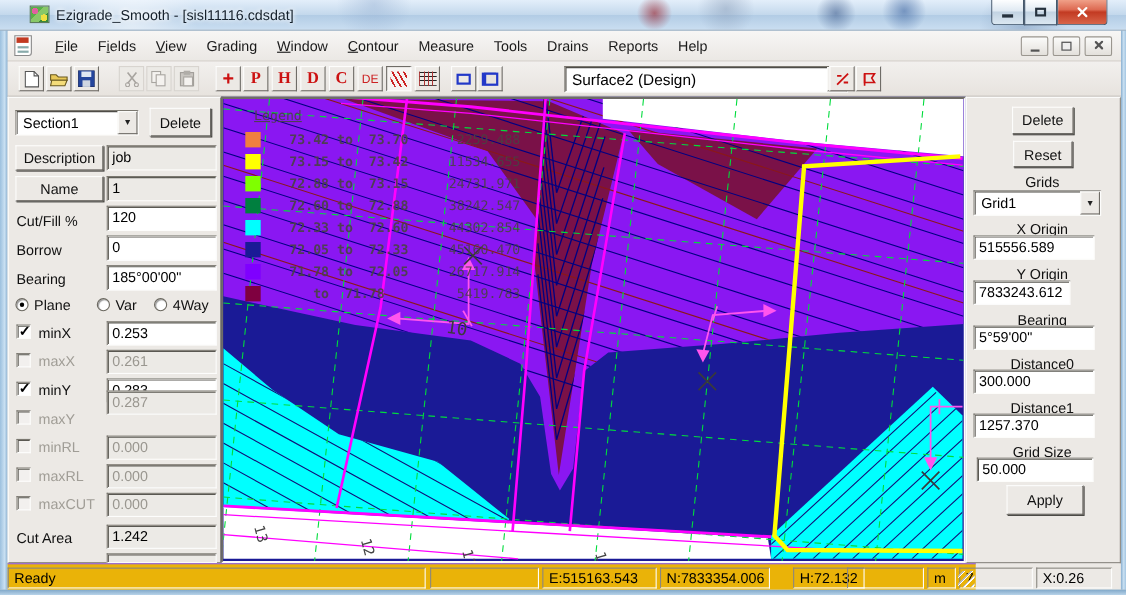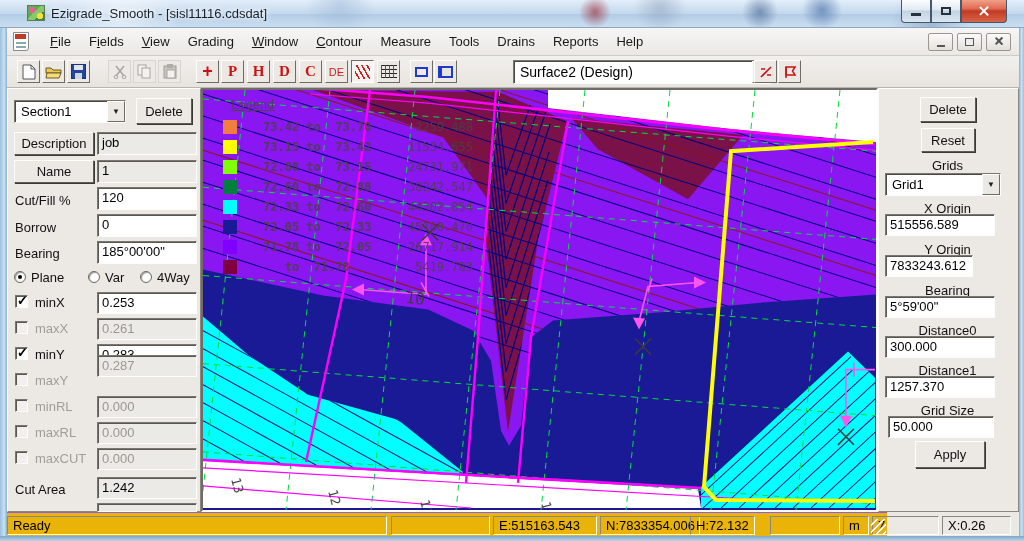--- a/index.html
+++ b/index.html
@@ -512,19 +512,19 @@
   <div class="field" style="left:9px; top:327px; width:106px; height:22px">50.000</div>
 
   <div class="pbtn" style="left:36px; top:352px; width:70px; height:27px">Apply</div>
 </div>
 
 <div class="statusbar">
   <div class="spanel" style="left:0; width:380px">Ready</div>
   <div class="spanel" style="left:384px; width:99px"></div>
   <div class="spanel" style="left:486px; width:104px">E:515163.543</div>
   <div class="spanel" style="left:593px; width:100px">N:7833354.006</div>
-  <div class="spanel" style="left:683px; width:65px">H:72.132</div>
+  <div class="spanel" style="left:714px; width:65px">H:72.132</div>
   <div class="spanel" style="left:763px; width:70px"></div>
   <div class="spanel" style="left:836px; width:26px">m</div>
   <div class="spanel" style="left:865px; width:67px">7</div>
   <div class="spanel" style="left:935px; width:69px">X:0.26</div>
   <div class="grip"></div>
 </div>
 
 </body></html>

